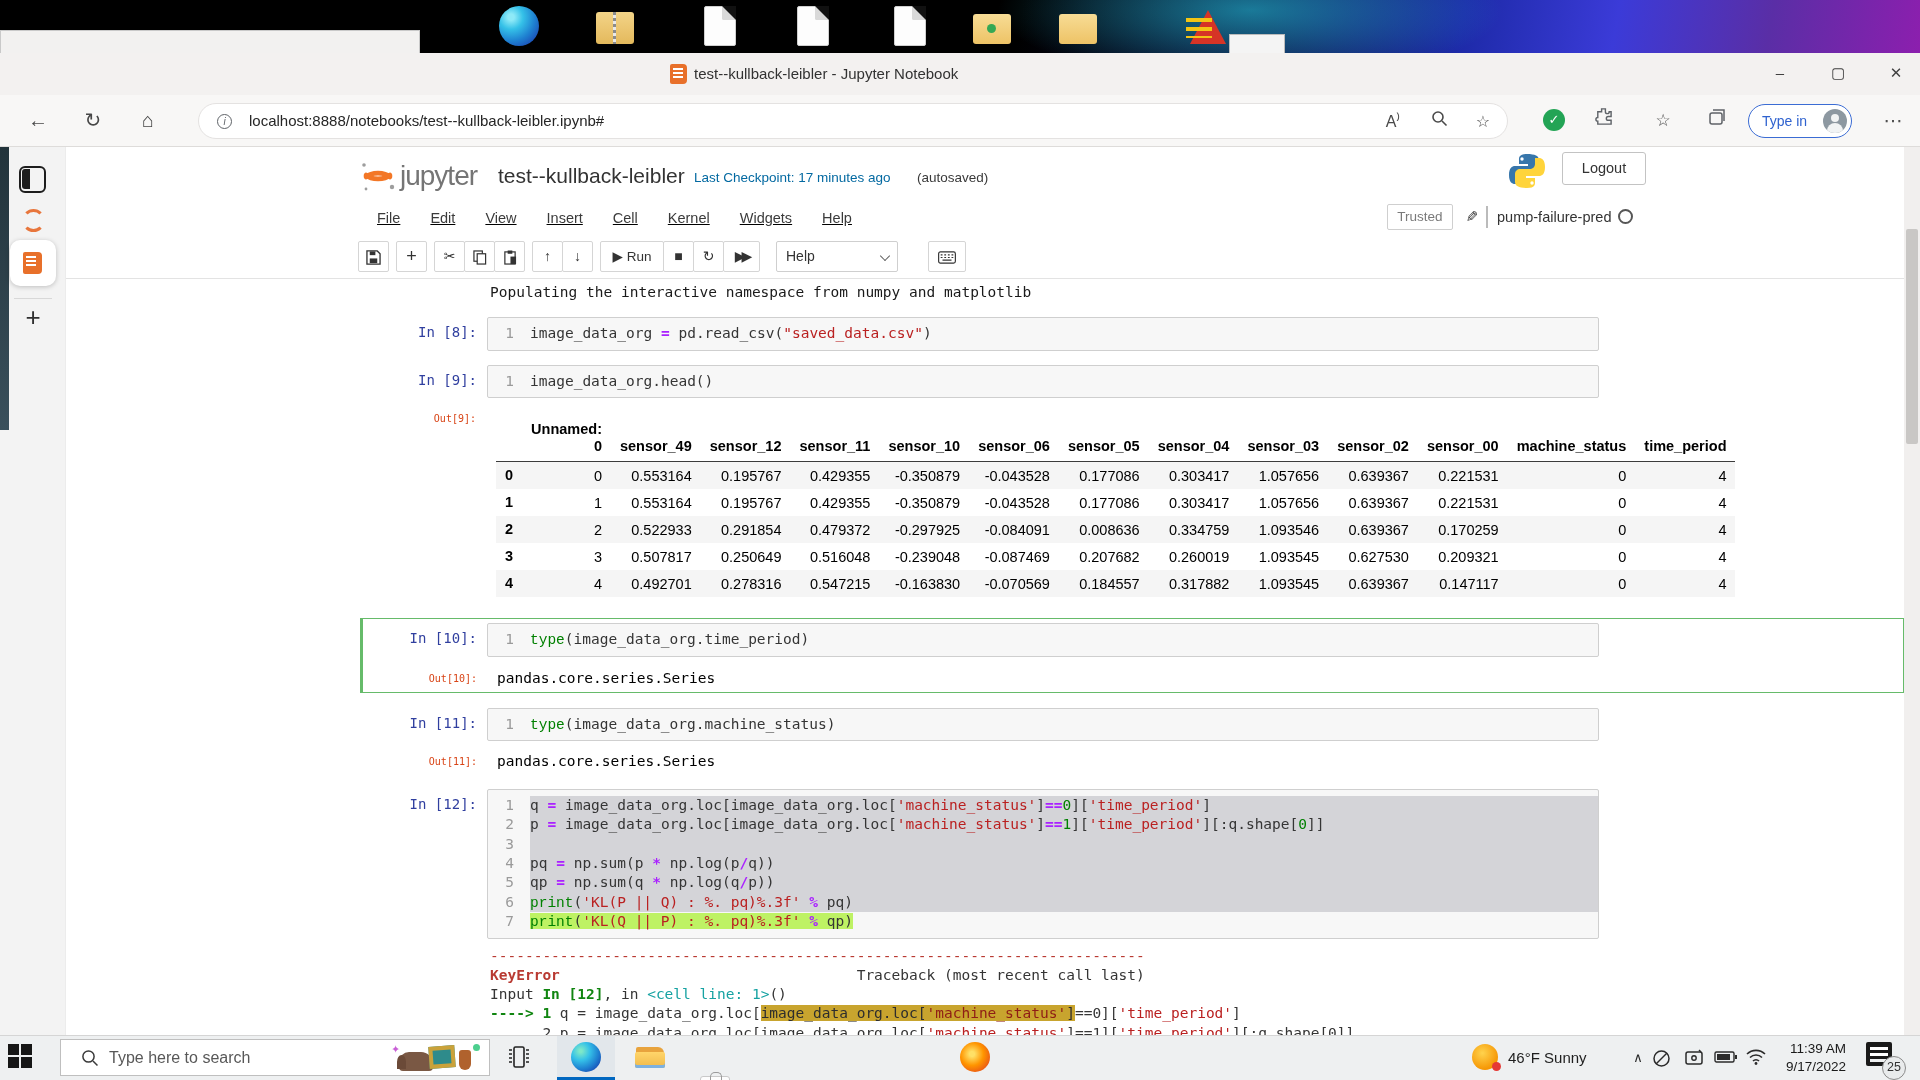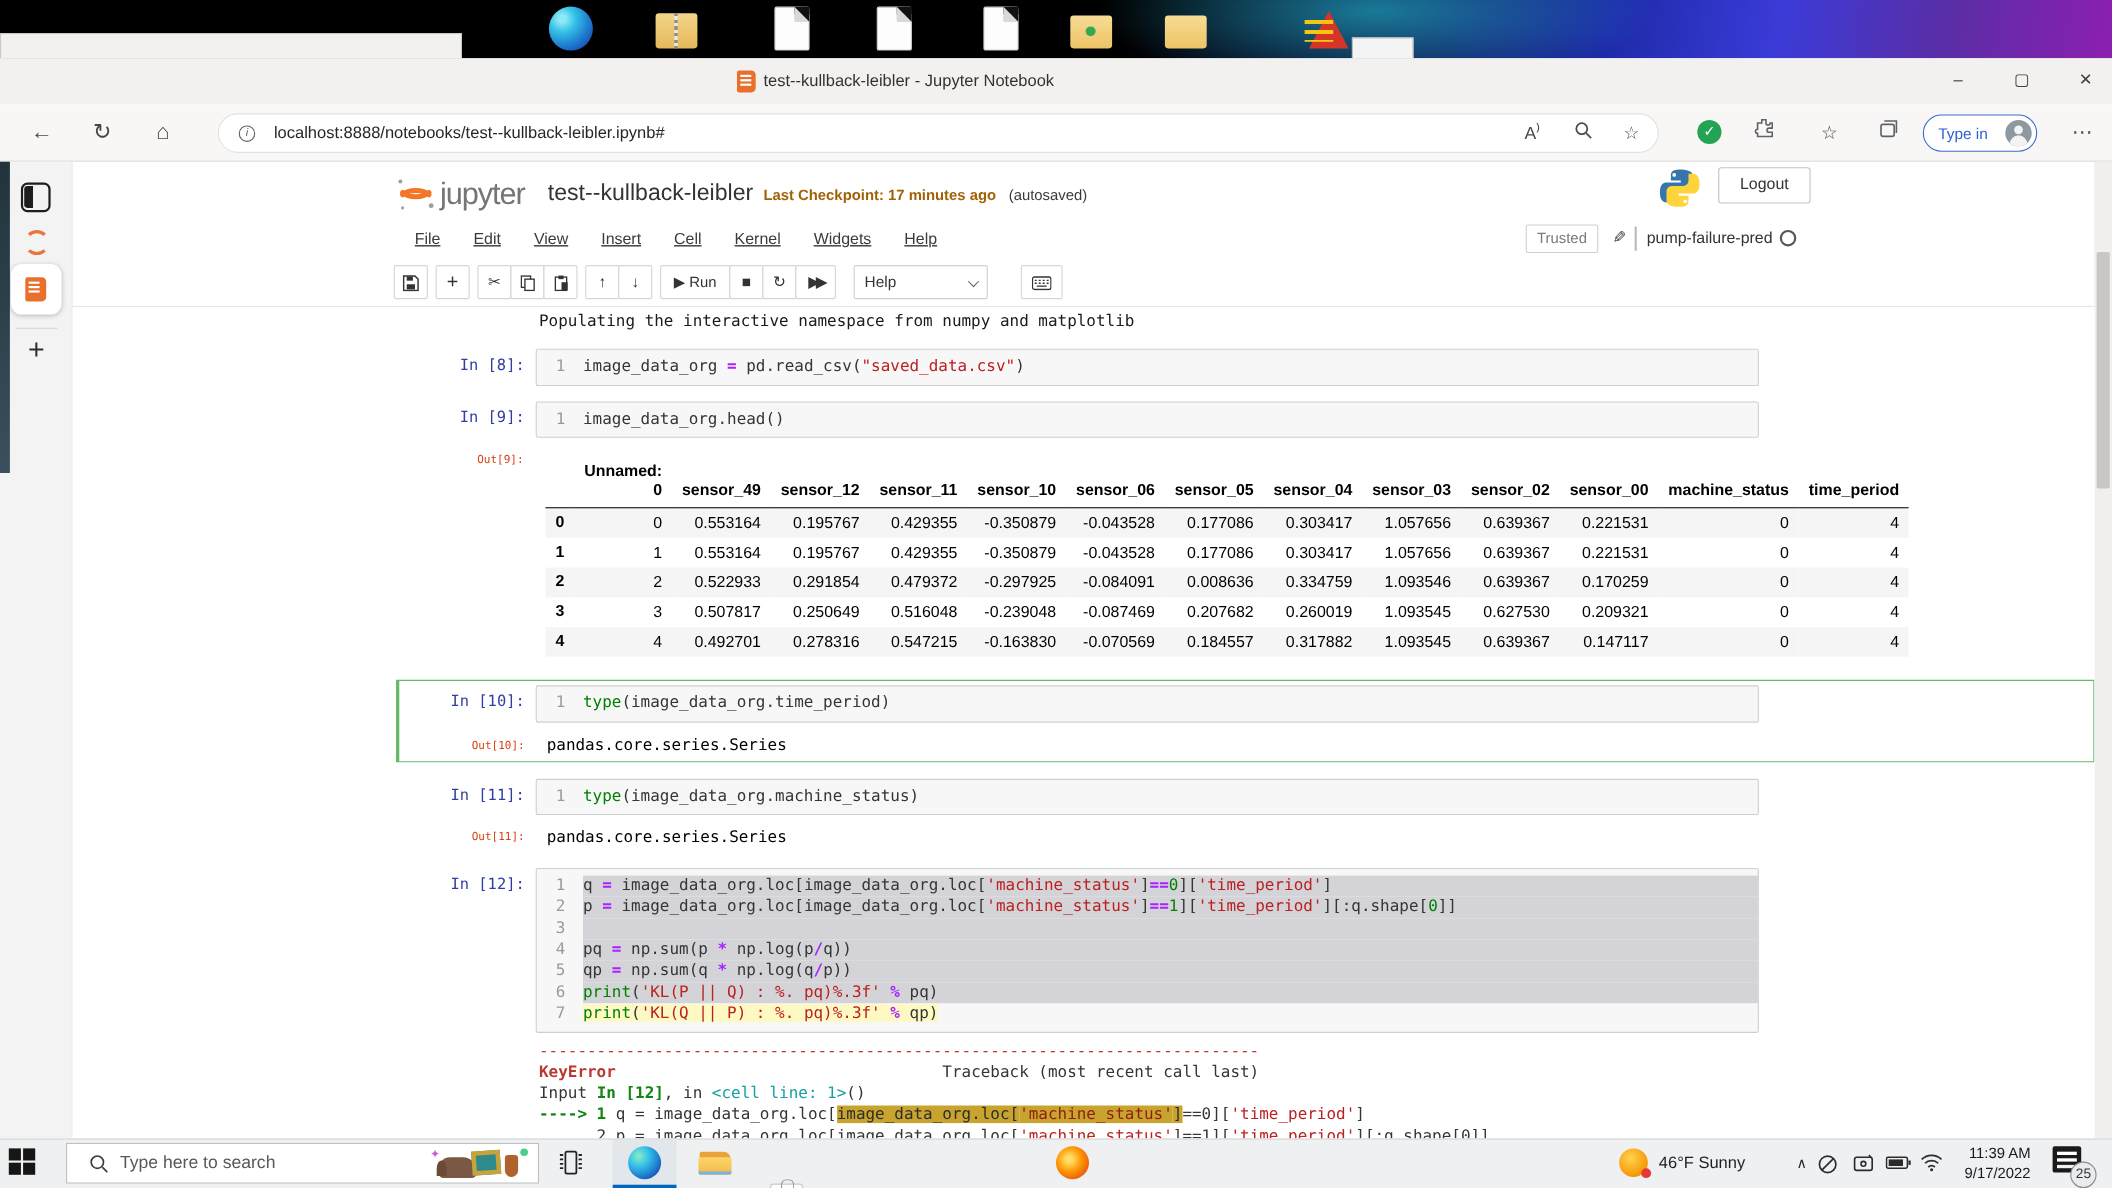--- a/index.html
+++ b/index.html
@@ -63,21 +63,21 @@
   .plus-ic { left:18px; top:302px; width:30px; height:30px; font-size:26px; font-weight:300; color:#2f2f2f; text-align:center; line-height:30px; }
 
   
   #scrollbar { left:1904px; top:147px; width:16px; height:888px; background:#f1efee; }
   #scroll-thumb { left:1906px; top:229px; width:12px; height:215px; background:#c9c7c5; border-radius:2px; }
 
   
   #jlogo { left:358px; top:156px; width:40px; height:40px; }
   #jlogo-text { left:400px; top:152px; height:46px; line-height:48px; font-size:28px; color:#757575; letter-spacing:-1px; }
   #nb-title { left:498px; top:152px; height:46px; line-height:48px; font-size:21px; color:#333; }
-  #checkpoint { left:694px; top:156px; height:42px; line-height:44px; font-size:13.5px; color:#a16207;font-weight:bold; }
+  #checkpoint { left:694px; top:156px; height:42px; line-height:44px; font-size:13.5px; color:#0369a1; }
   #autosaved { left:917px; top:156px; height:42px; line-height:44px; font-size:13.5px; color:#3a3a3a; }
   #pylogo { left:1506px; top:150px; width:42px; height:42px; }
   #logout { left:1562px; top:152px; width:84px; height:33px; background:#fff; border:1px solid #c3c3c3; border-radius:3px; font-size:14.5px; color:#333; text-align:center; line-height:31px; }
 
   
   #menubar { left:362px; top:199px; height:37px; display:flex; align-items:center;text-decoration:underline; }
   .menu-item { padding:0 15px; font-size:14.5px; color:#3b3b3b; }
   #trusted { left:1387px; top:204px; width:66px; height:26px; border:1px solid #cfcfcf; border-radius:2px; color:#7a7a7a; font-size:13.5px; text-align:center; line-height:24px; }
   #pencil { left:1460px; top:204px; width:24px; height:26px; font-size:15px; color:#333; text-align:center; line-height:26px; transform:scaleX(-1); }
   #kbar { left:1486px; top:206px; width:2px; height:22px; background:#bbb; }
@@ -103,37 +103,37 @@
   .irow, .orow { display:flex; }
   .orow { margin-top:12px; }
   .prompt { width:124px; text-align:right; padding-right:10px; padding-top:7px; color:#303F9F; font-size:14px; }
   .oprompt { width:124px; text-align:right; padding-right:10px; color:#D84315; font-size:10px; line-height:19.4px; }
   .codebox { width:1112px; border:1px solid #cfcfcf; background:#f7f7f7; border-radius:2px; display:flex; padding:6px 0; }
   .gutter { width:34px; text-align:right; padding-right:8px; color:#9a9a9a; }
   .gutter div { height:19.4px; line-height:19.4px; }
   .codelines { flex:1; padding-left:8px; }
   .cl { height:19.4px; line-height:19.4px; white-space:pre; }
   .cl.sel { background:#d4d4d8; }
-  .selpart { background:#fef9c3; }
+  .selpart { background:#bef264; }
   .otext { padding-left:10px; line-height:19.4px; color:#000; }
   .outblock { display:flex; margin-left:296px; margin-top:6px; }
   .tablewrap { margin-left:10px; margin-top:8px; font-family:"Liberation Sans", sans-serif; }
   table.df { border-collapse:collapse; font-size:14.5px; color:#000; }
   table.df th { font-weight:bold; text-align:right; vertical-align:bottom; padding:4px 9px 6px; border-bottom:1px solid #3c3c3c; white-space:pre-line; line-height:17px; }
   table.df td { text-align:right; padding:5px 9px; }
   table.df tbody th { text-align:left; border-bottom:none; padding:5px 9px; }
   table.df tbody tr:nth-child(odd) { background:#f5f5f5; }
   .errblock { margin:3px 0 0 424px; }
   .el { height:19.3px; line-height:19.3px; white-space:pre; }
 
   .tok-t { color:#353535; }
   .tok-k { color:#AA22FF; font-weight:bold; }
   .tok-s { color:#BA2121; }
   .tok-n { color:#008000; }
-  .tok-b { color:#008000; }
+  .tok-b { color:#008000;font-family:Liberation Mono, monospace; }
   .tok-r { color:#b93a32; }
   .tok-rb { color:#b93a32; font-weight:bold; }
   .tok-gb { color:#108510; font-weight:bold; }
   .tok-c { color:#16a2a2; }
   .tok-hl { background:#c8a42e; color:#2d2d2d; }
   .tok-hls { background:#c8a42e; color:#8f1d15; }
 
   
   #taskbar { left:0; top:1035px; width:1920px; height:45px; background:#eef0f1; border-top:1px solid #d5d5d5; }
   #start { left:8px; top:1044px; width:32px; height:28px; }

